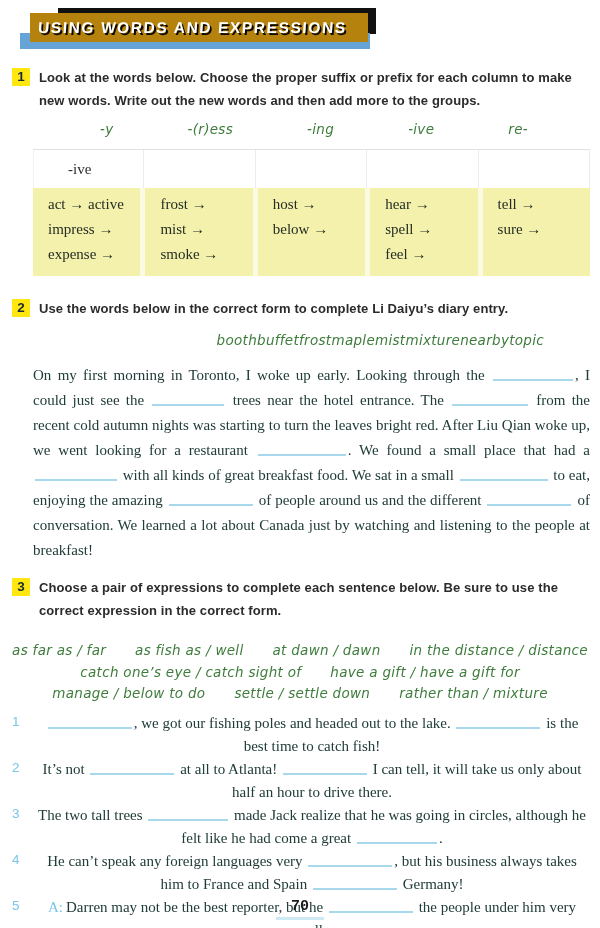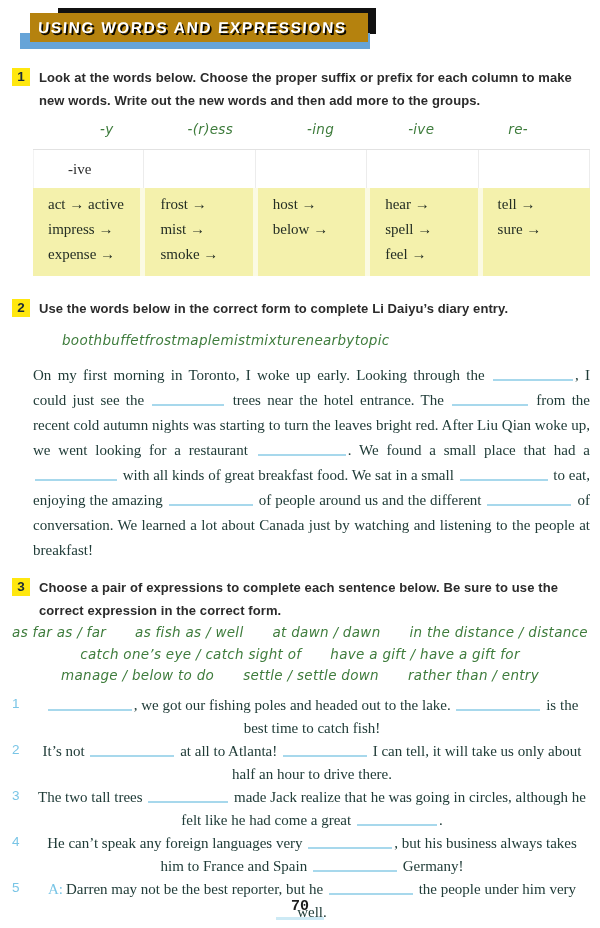--- a/index.html
+++ b/index.html
@@ -34,30 +34,30 @@
               height:39px;border-top:1px solid #e2e2e2;box-sizing:border-box;}
   .answer-cell{border-right:1px solid #ececec;font-size:15px;color:#2c2c2c;
                padding:11px 0 0 34px;box-sizing:border-box;}
   .answer-cell:first-child{border-left:1px solid #f3f3f3;}
   .word-table{display:grid;grid-template-columns:repeat(5,1fr);column-gap:5px;
               margin:0 0 0 33px;width:557px;background:#fbfae3;}
   .word-col{background:var(--table_yellow);padding:4px 0 9px 15px;}
   .word-col p{margin:0;font-size:15px;line-height:25px;color:#242e24;white-space:nowrap;}
 
   
-  .word-bank{display:flex;justify-content:flex-start;margin:12px 0 0 62px;width:482px;height:19px;}
+  .word-bank{display:flex;justify-content:flex-end;margin:12px 0 0 62px;width:482px;height:19px;}
   .diary{margin:12px 0 0 33px;width:557px;font-size:15px;line-height:25px;
          text-align:justify;color:#203c38;}
 
   
   .blank{display:inline-block;height:13px;border-bottom:2px solid var(--blank_blue);
          margin:0 2px -1px 2px;}
 
   
-  .expr-bank{margin-top:0;display:flex;flex-direction:column;align-items:center;}
+  .expr-bank{margin-top:18px;display:flex;flex-direction:column;align-items:center;}
   .expr-line{display:flex;gap:29px;line-height:21.5px;height:21.5px;}
   .exercise{margin:7px 10px 0 12px;}
   .s-item{display:flex;}
   .s-num{flex:none;width:22px;font-family:"Liberation Sans","DejaVu Sans",sans-serif;
          font-size:13.5px;color:var(--number_blue);padding-top:2px;}
   .s-text{flex:1;margin:0;font-size:15px;line-height:23px;color:#203c38;text-align:center;}
   .s-label{color:var(--number_blue);margin-right:3px;}
   .s-sub{flex:1;}
   .s-sub p{margin:0;}
 
@@ -157,21 +157,21 @@
       <span>at dawn / dawn</span>
       <span>in the distance / distance</span>
     </div>
     <div class="expr-line">
       <span>catch one’s eye / catch sight of</span>
       <span>have a gift / have a gift for</span>
     </div>
     <div class="expr-line">
       <span>manage / below to do</span>
       <span>settle / settle down</span>
-      <span>rather than / entry</span>
+      <span>rather than / mixture</span>
     </div>
   </div>
 
   <div class="exercise">
     <div class="s-item">
       <span class="s-num">1</span>
       <p class="s-text"><span class="blank" style="width: 84px;"></span>, we got our fishing poles and headed out to the lake. <span class="blank" style="width: 84px;"></span> is the best time to catch fish!</p>
     </div>
     <div class="s-item">
       <span class="s-num">2</span>

